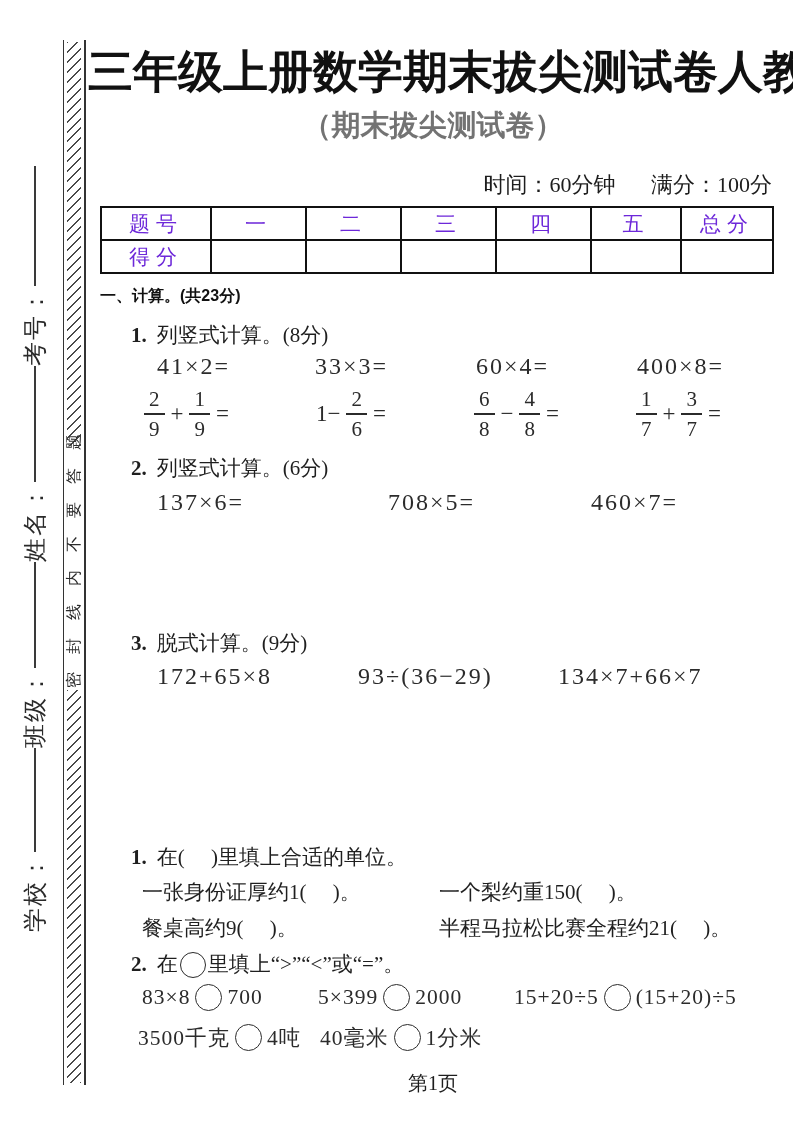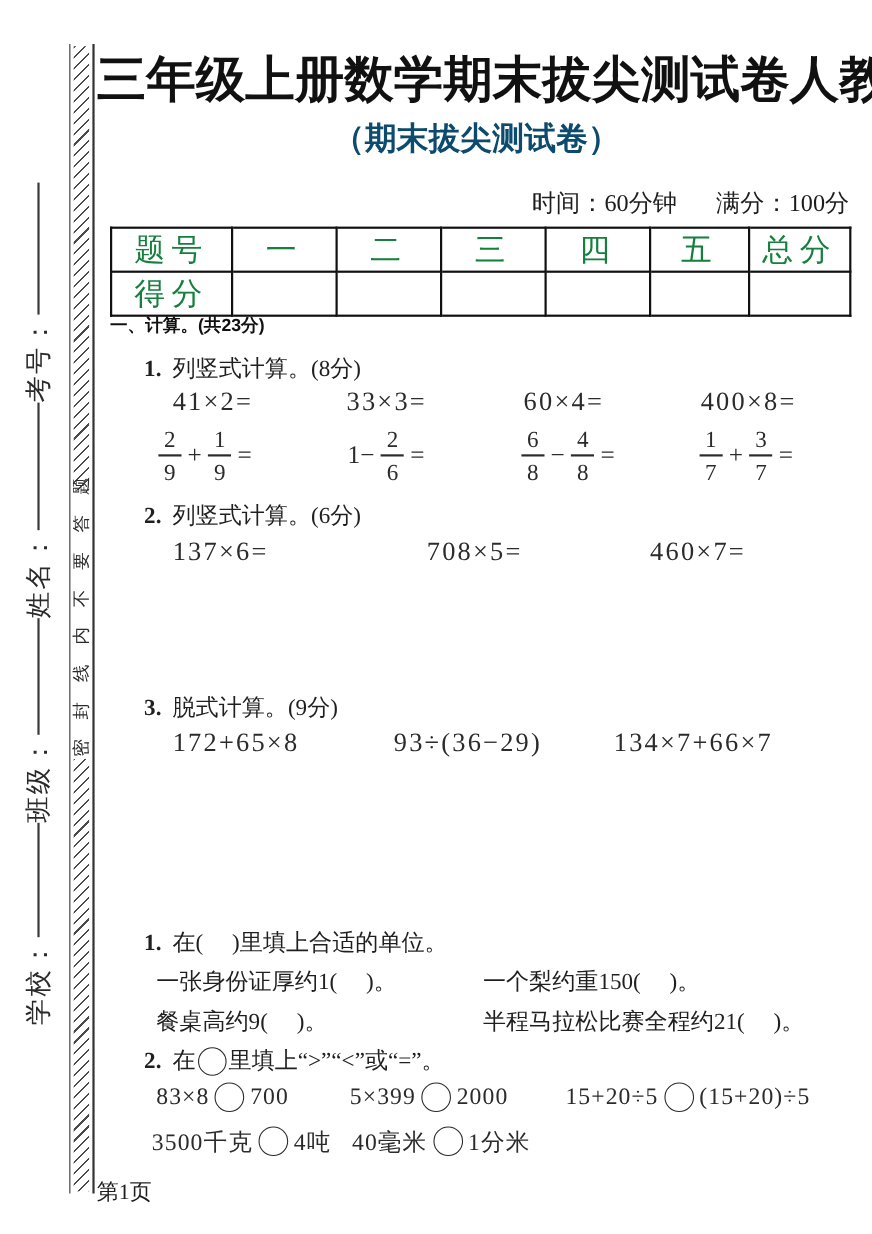--- a/index.html
+++ b/index.html
@@ -29,30 +29,30 @@
   .hatch-bottom{top:650px;bottom:2px;}
   .seal-text{position:absolute;left:64px;top:688px;width:240px;
     transform:rotate(-90deg);transform-origin:0 0;
     font-size:16px;letter-spacing:4px;word-spacing:6px;white-space:nowrap;
     text-align:center;color:#2a2a2a;}
 
   
   .title{position:absolute;left:88px;top:42px;width:690px;text-align:center;
     font-family:var(--sans);font-weight:900;font-size:45px;color:#111;white-space:nowrap;}
   .subtitle{position:absolute;left:88px;top:106px;width:690px;text-align:center;
-    font-family:Liberation Sans, sans-serif;font-weight:900;font-size:29px;color:#0c4a6e;}
+    font-family:Liberation Sans, sans-serif;font-weight:900;font-size:29px;color:#737373;}
   .meta{position:absolute;right:21px;top:170px;font-size:22px;color:#1d1d1d;}
   .meta span{margin-left:30px;}
   .meta span:first-child{margin-left:0;}
 
   
   .score-table{position:absolute;left:100px;top:206px;width:672px;
     border-collapse:collapse;table-layout:fixed;}
-  .score-table td{border:2px solid #111;text-align:center;font-size:28px;
-    height:33px;color:#15803d;letter-spacing:6px;}
+  .score-table td{border:2px solid #111;text-align:center;font-size:21px;
+    height:33px;color:#6d28d9;letter-spacing:6px;}
 
   
   .sec-head{position:absolute;font-family:var(--sans);font-weight:bold;
     font-size:16px;color:#111;white-space:nowrap;}
   .q-line{position:absolute;font-size:21px;color:#1f1f1f;white-space:nowrap;}
   .qnum{font-weight:bold;margin-right:10px;font-family:var(--serif);}
   .eq{position:absolute;font-size:24px;letter-spacing:2px;color:#2b2b2b;white-space:nowrap;}
 
   
   .frac-item{position:absolute;display:flex;align-items:center;
@@ -62,21 +62,21 @@
   .fden{display:block;padding-top:3px;line-height:1.05;}
   .tok{margin:0 4px;font-size:23px;}
 
   
   .cmp{position:absolute;display:flex;align-items:center;font-size:21.5px;
     letter-spacing:1px;color:#2b2b2b;white-space:nowrap;}
   .circle{display:inline-block;width:27px;height:27px;border:1.6px solid #2b2b2b;
     border-radius:50%;margin:0 5px;flex:none;vertical-align:middle;}
   .circle-sm{width:26px;height:26px;margin:0 2px;vertical-align:-7px;}
 
-  .footer{position:absolute;left:88px;top:1070px;width:690px;text-align:left;
+  .footer{position:absolute;left:88px;top:1070px;width:690px;text-align:center;
     font-size:20px;color:#1d1d1d;}
 </style>
 </head>
 <body>
 
 <div class="page">
 
   <div class="side-fields">
     <span class="sf">
       <span>学校：</span>

